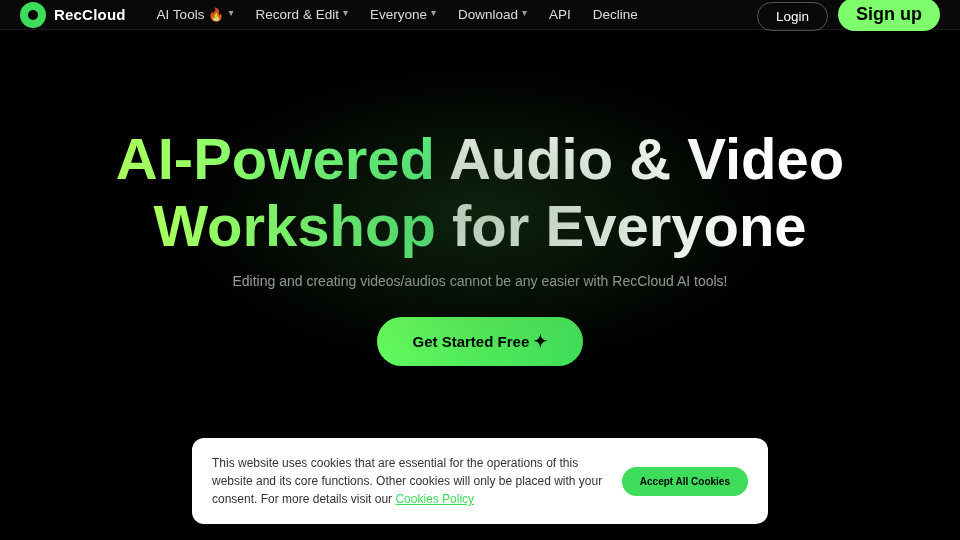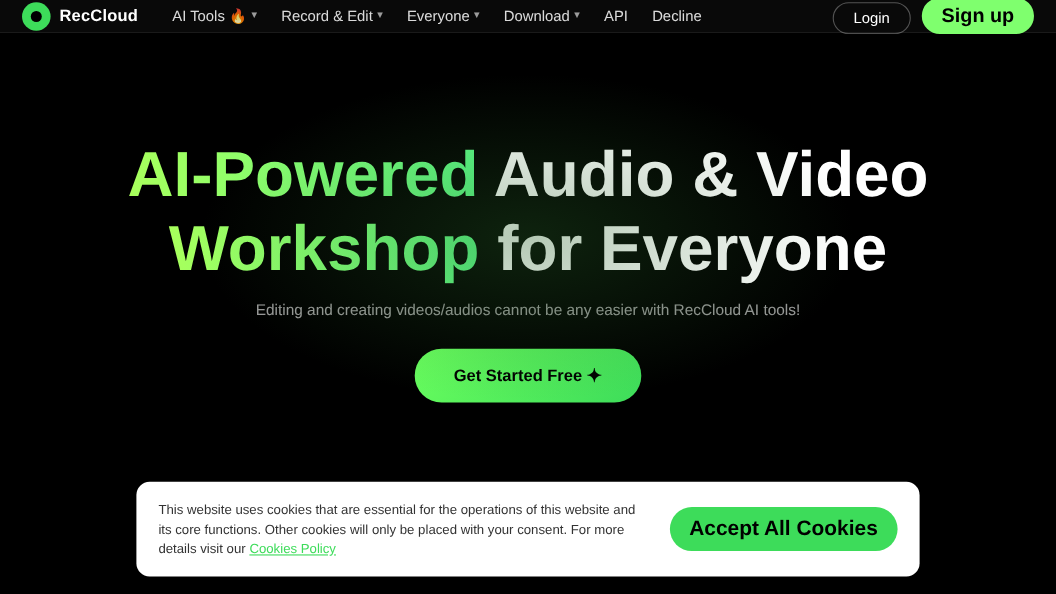--- a/index.html
+++ b/index.html
@@ -173,21 +173,21 @@
 
     
     .cookie-banner {
       position: absolute;
       bottom: 16px;
       left: 50%;
       transform: translateX(-50%);
       background: #fff;
       border-radius: 12px;
       padding: 16px 20px;
-      width: 712px;
+      width: 576px;
       display: flex;
       align-items: center;
       justify-content: space-between;
       gap: 16px;
       box-shadow: 0 4px 30px rgba(0,0,0,0.5);
       z-index: 100;
     }
 
     .cookie-text {
       font-size: 12px;
@@ -217,21 +217,21 @@
       color: #333;
       cursor: pointer;
       white-space: nowrap;
     }
 
     .btn-accept {
       background: #3ddc5a;
       border: none;
       border-radius: 20px;
       padding: 9px 18px;
-      font-size: 19px;
+      font-size: 10px;
       font-weight: 600;
       color: #000;
       cursor: pointer;
       white-space: nowrap;
     }
 
     
     .hero::before {
       content: '';
       position: absolute;

